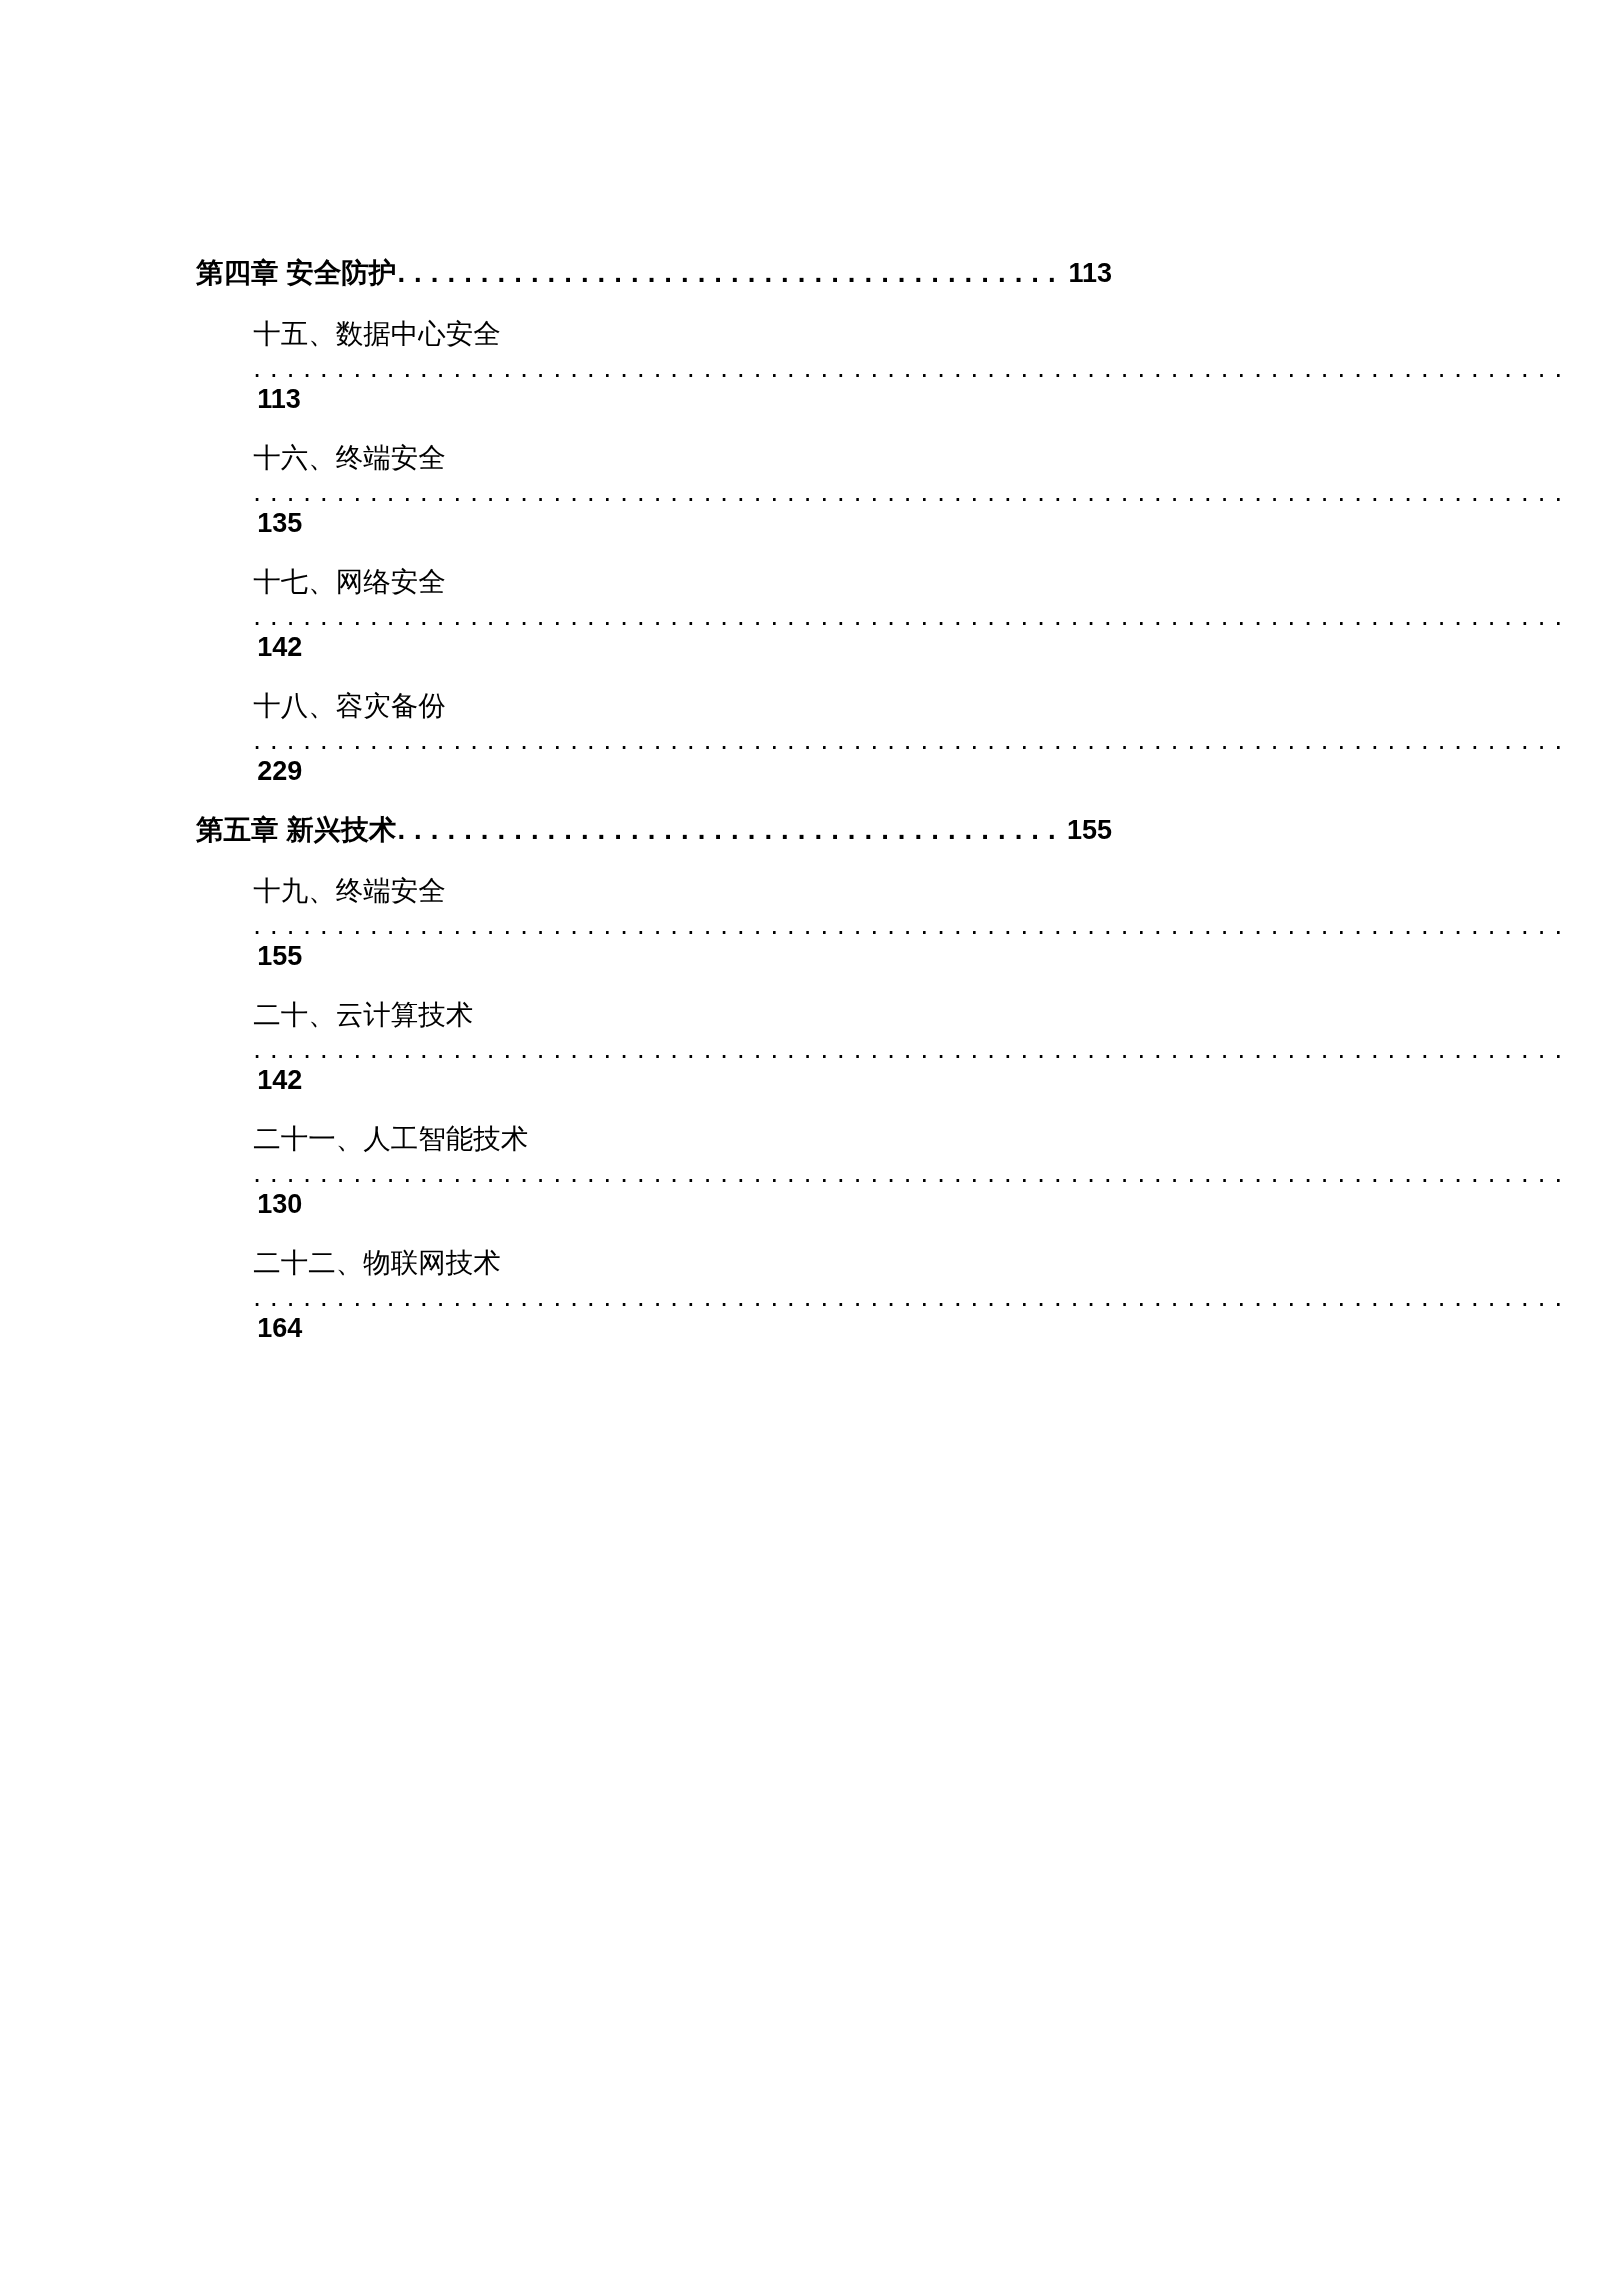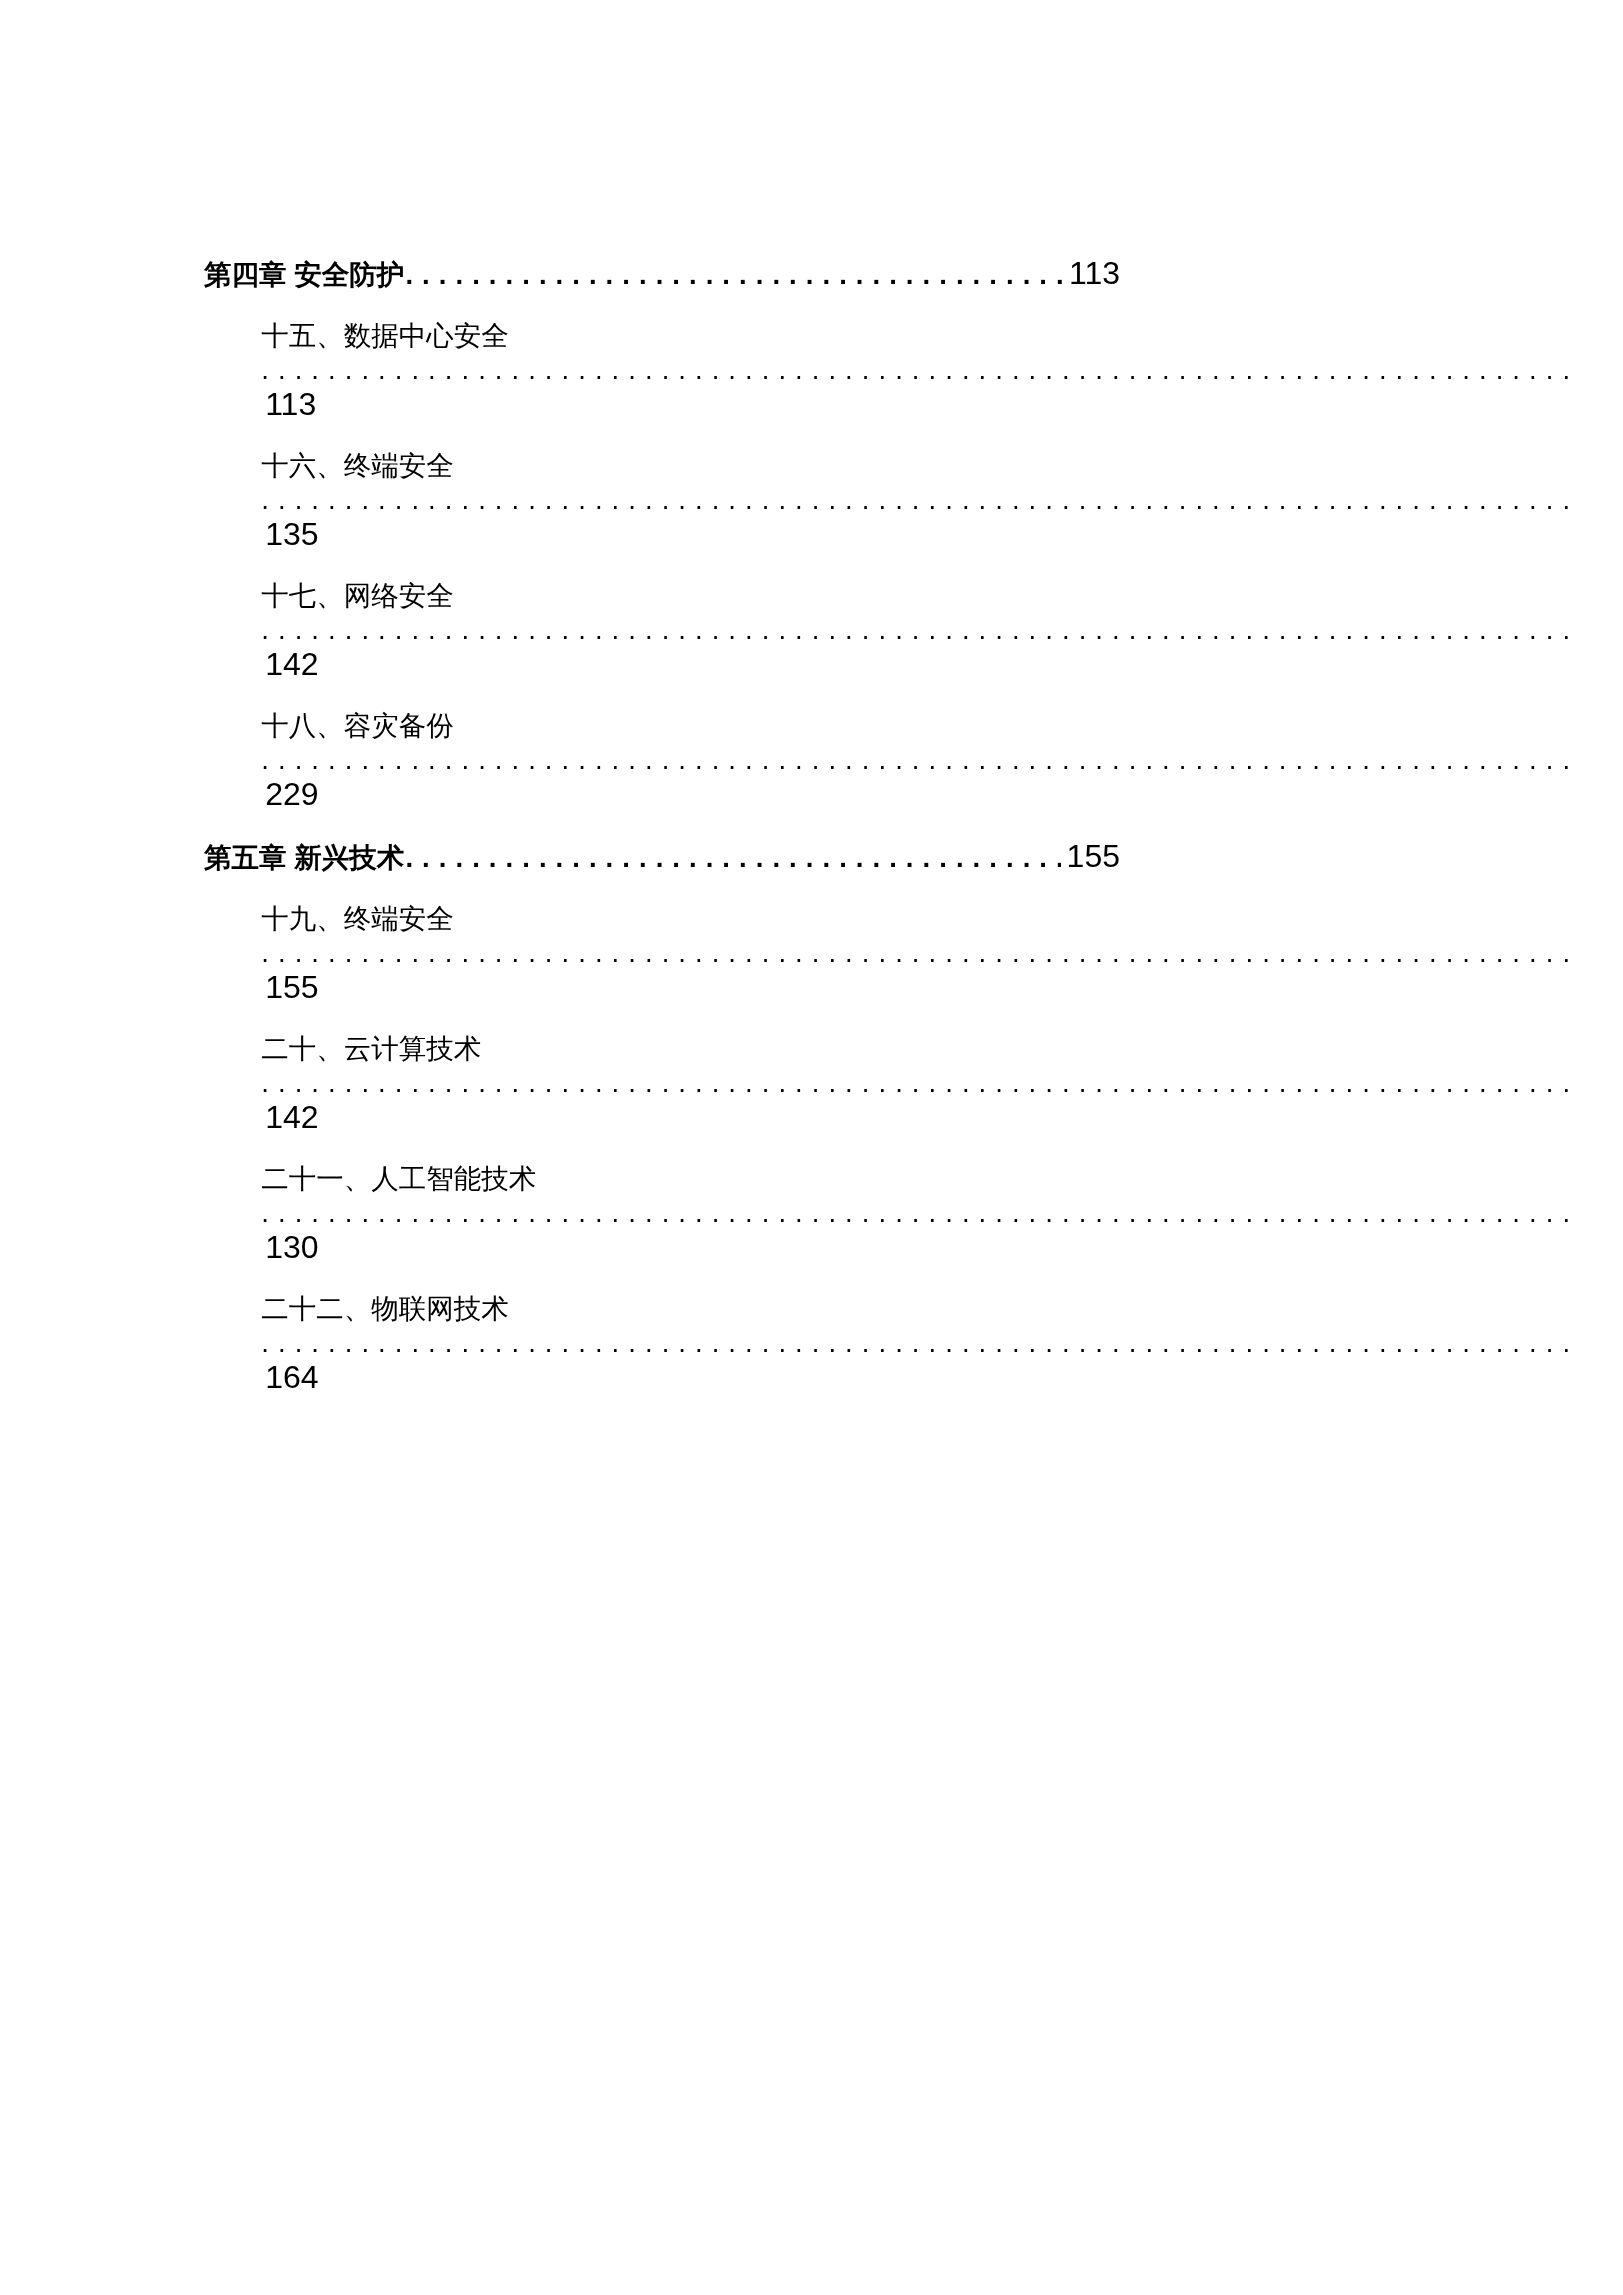--- a/index.html
+++ b/index.html
@@ -12,21 +12,21 @@
     width: 1623px;
     height: 2295px;
     background: #ffffff;
     margin: 0 auto;
     overflow: hidden;
     font-family: "Liberation Sans", sans-serif;
     color: #000000;
   }
   .toc {
     position: absolute;
-    left: 204px;
+    left: 196px;
     top: 255px;
     width: 916px;
   }
   .toc-entry {
     display: flex;
     align-items: baseline;
     width: 100%;
     white-space: nowrap;
     margin-bottom: 25px;
   }
@@ -48,22 +48,22 @@
     flex: 1 1 auto;
     overflow: hidden;
     white-space: nowrap;
     margin: 0 1.3px;
     font-size: 27.5px;
     letter-spacing: 0.7px;
     color: #000;
   }
   .toc-page {
     flex: 0 0 auto;
-    font-weight: normal;
-    font-size: 32px;
+    font-weight: bold;
+    font-size: 27px;
     padding-left: 3.9px;
   }
   .level2 .toc-title {
     padding-right: 7.9px;
   }
   .level1 .toc-title {
     padding-right: 0;
   }
 </style>
 </head>

